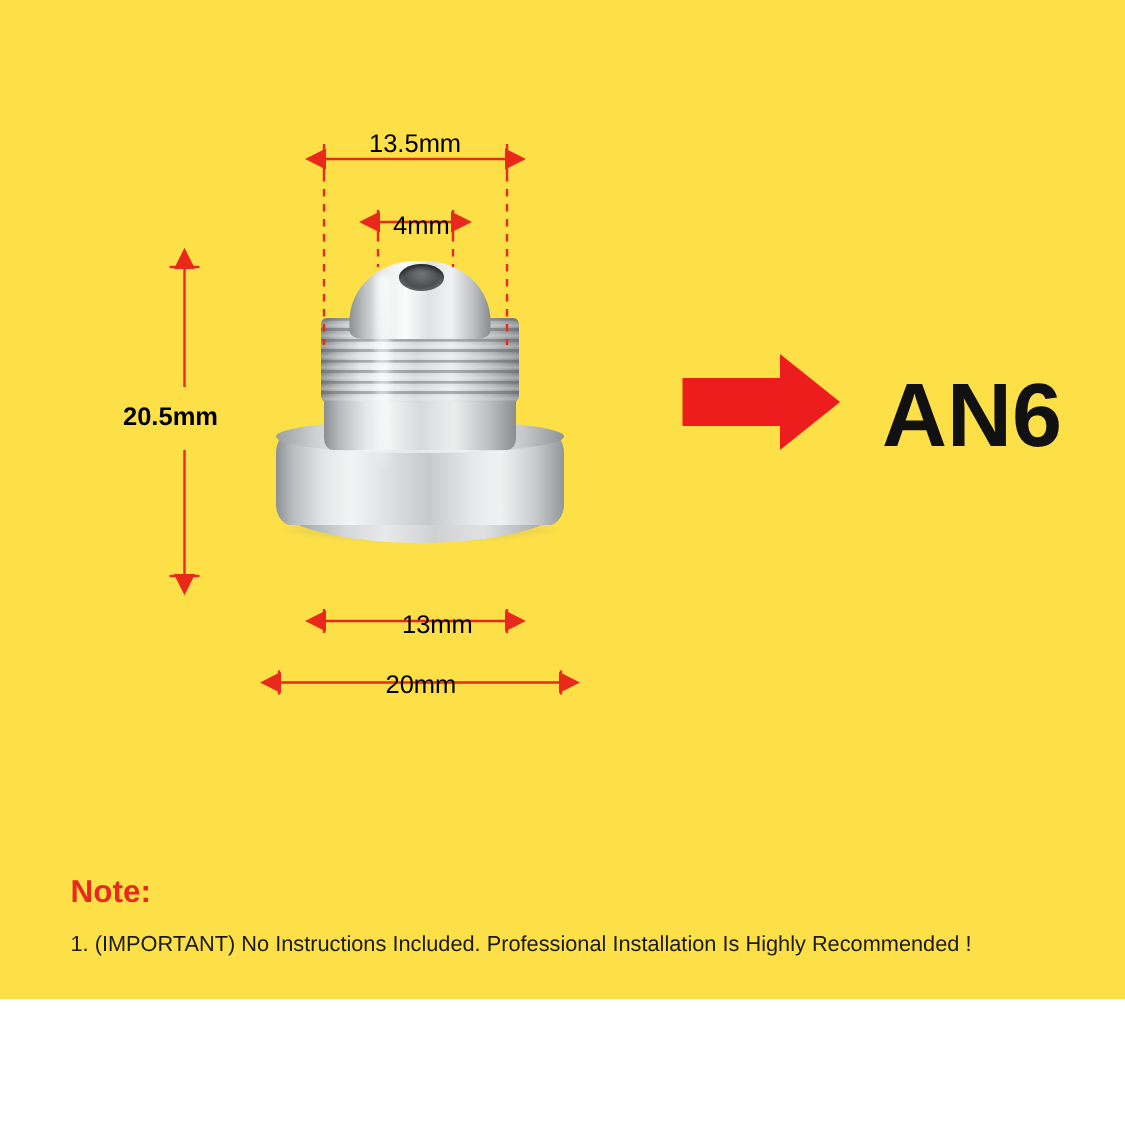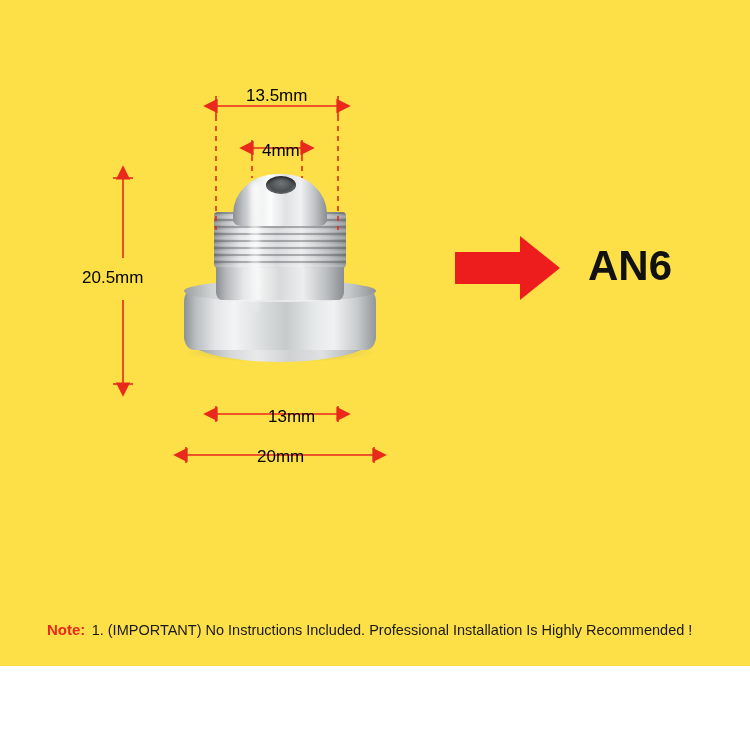--- a/index.html
+++ b/index.html
@@ -24,65 +24,63 @@
   
   .dim-label {
     position: absolute;
     color: #000000;
     font-size: 17px;
     font-family: "Liberation Sans", sans-serif;
     white-space: nowrap;
   }
   #dim-135 { left: 246px; top: 86px; }
   #dim-4   { left: 262px; top: 127px; margin-top: 14px; }
-  #dim-205 { left: 82px;  top: 268px; }
+  #dim-205 { left: 82px;  top: 268px; font-weight: bold; }
   #dim-13  { left: 268px; top: 407px; }
   #dim-20  { left: 257px; top: 447px; }
 
   
   #overlay {
     position: absolute;
     left: 0; top: 0;
     width: 750px;
     height: 750px;
   }
 
   
   #part-label {
     position: absolute;
     left: 588px;
     top: 242px;
-    font-size: 42px;
+    font-size: 60px;
     font-weight: bold;
     color: #111111;
     letter-spacing: 0px;
     font-family: "Liberation Sans", sans-serif;
   }
 
   
   #note-title {
     position: absolute;
     left: 47px;
     top: 583px;
-    font-size: 15px;
+    font-size: 21px;
     font-weight: bold;
     color: #e8291c;
     font-family: "Liberation Sans", sans-serif;
-    margin-top: 38px;
   }
   #note-lines {
     position: absolute;
     left: 47px;
     top: 620px;
     width: 690px;
     color: #1a1a1a;
     font-size: 14.5px;
     line-height: 21px;
     font-family: "Liberation Sans", sans-serif;
-    text-align: center;
   }
   #note-lines .note-line {
     display: block;
     white-space: pre-wrap;
   }
 
   
   #photo {
     position: absolute;
     left: 178px;

